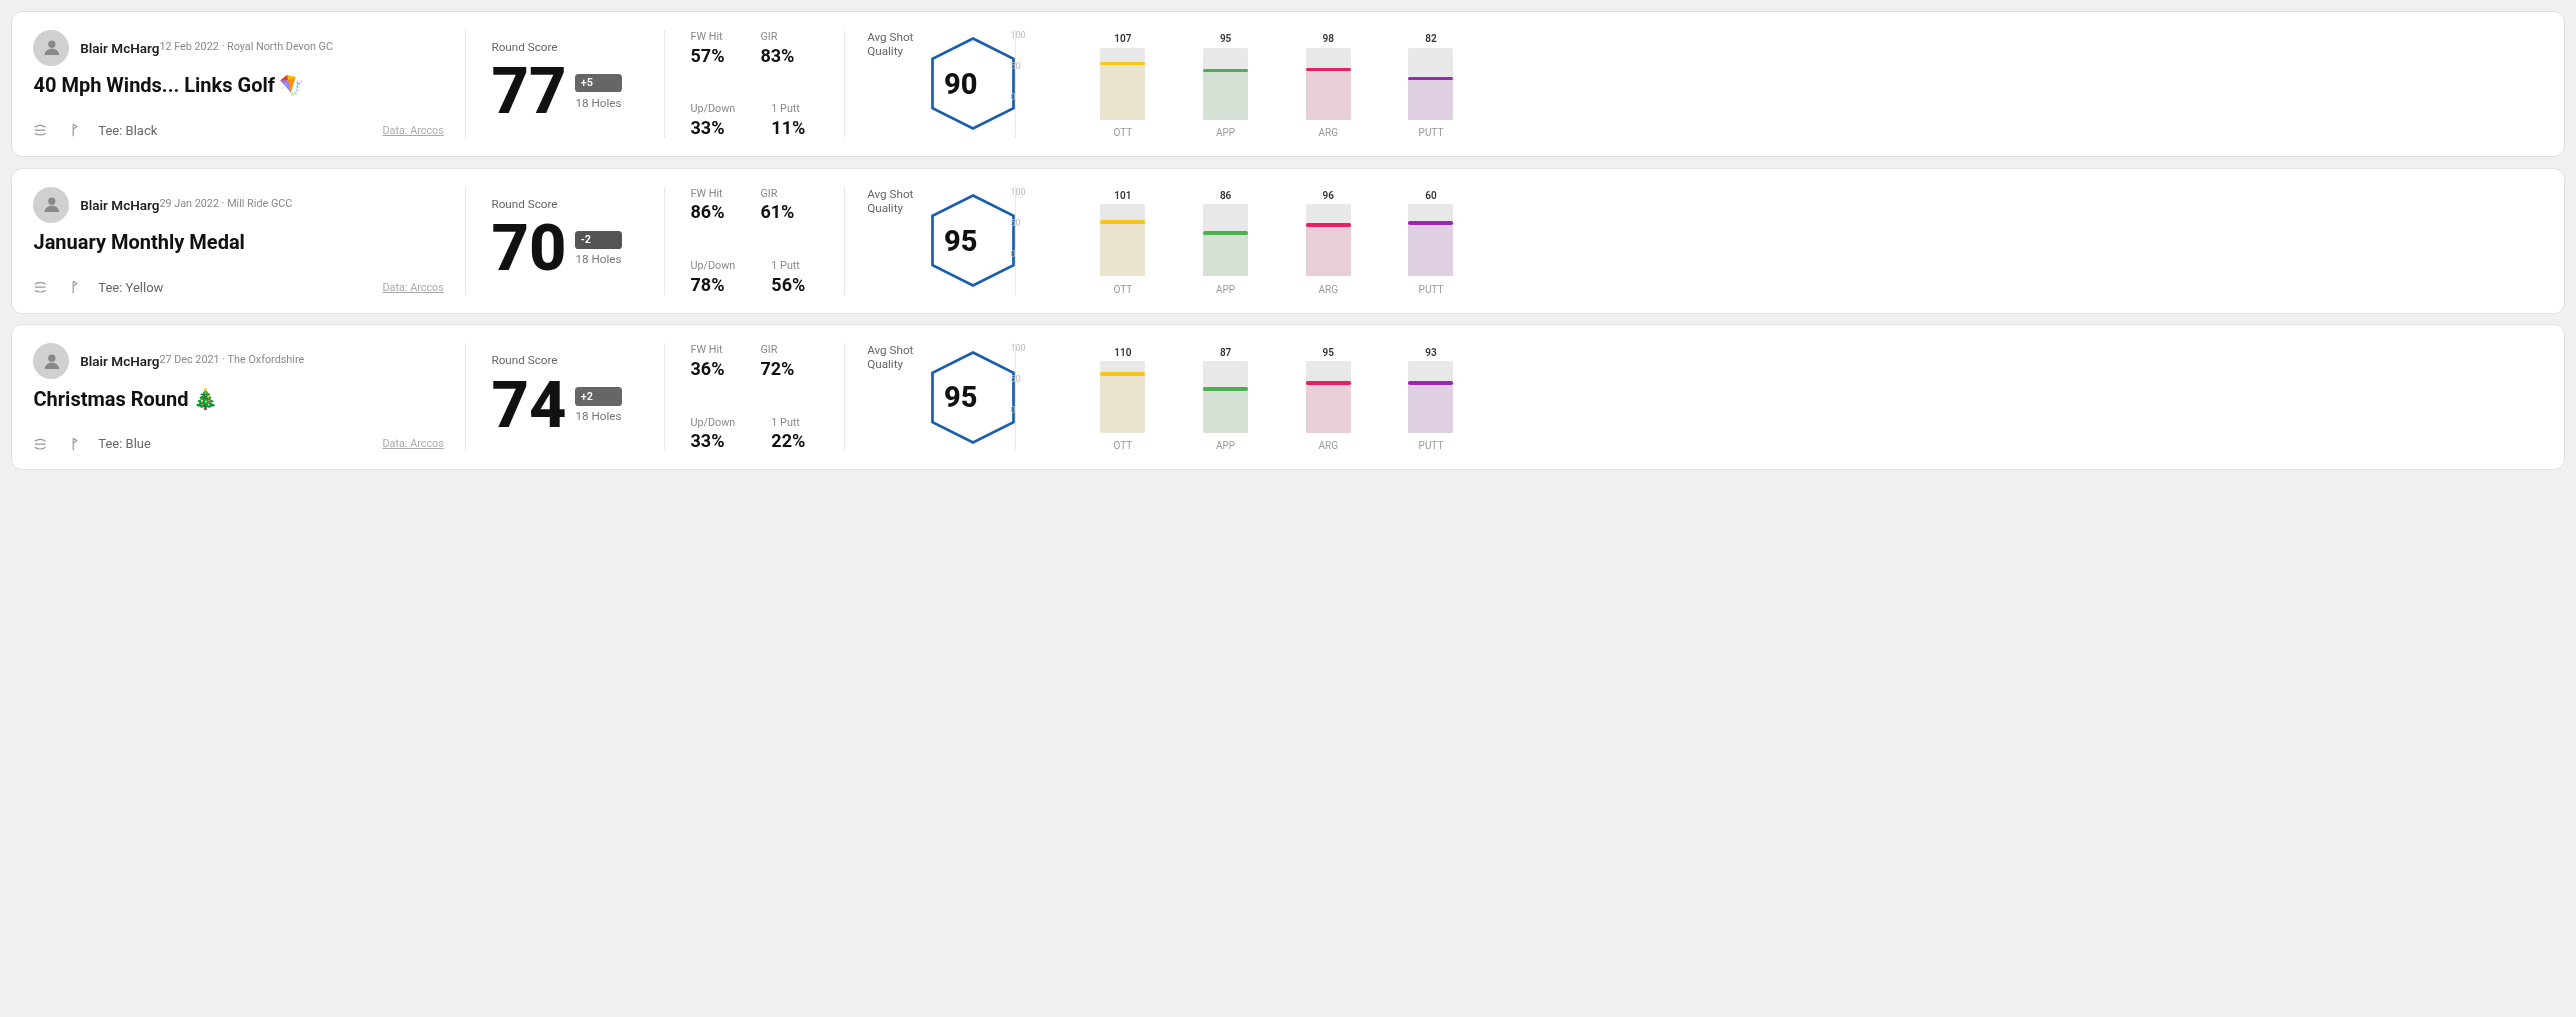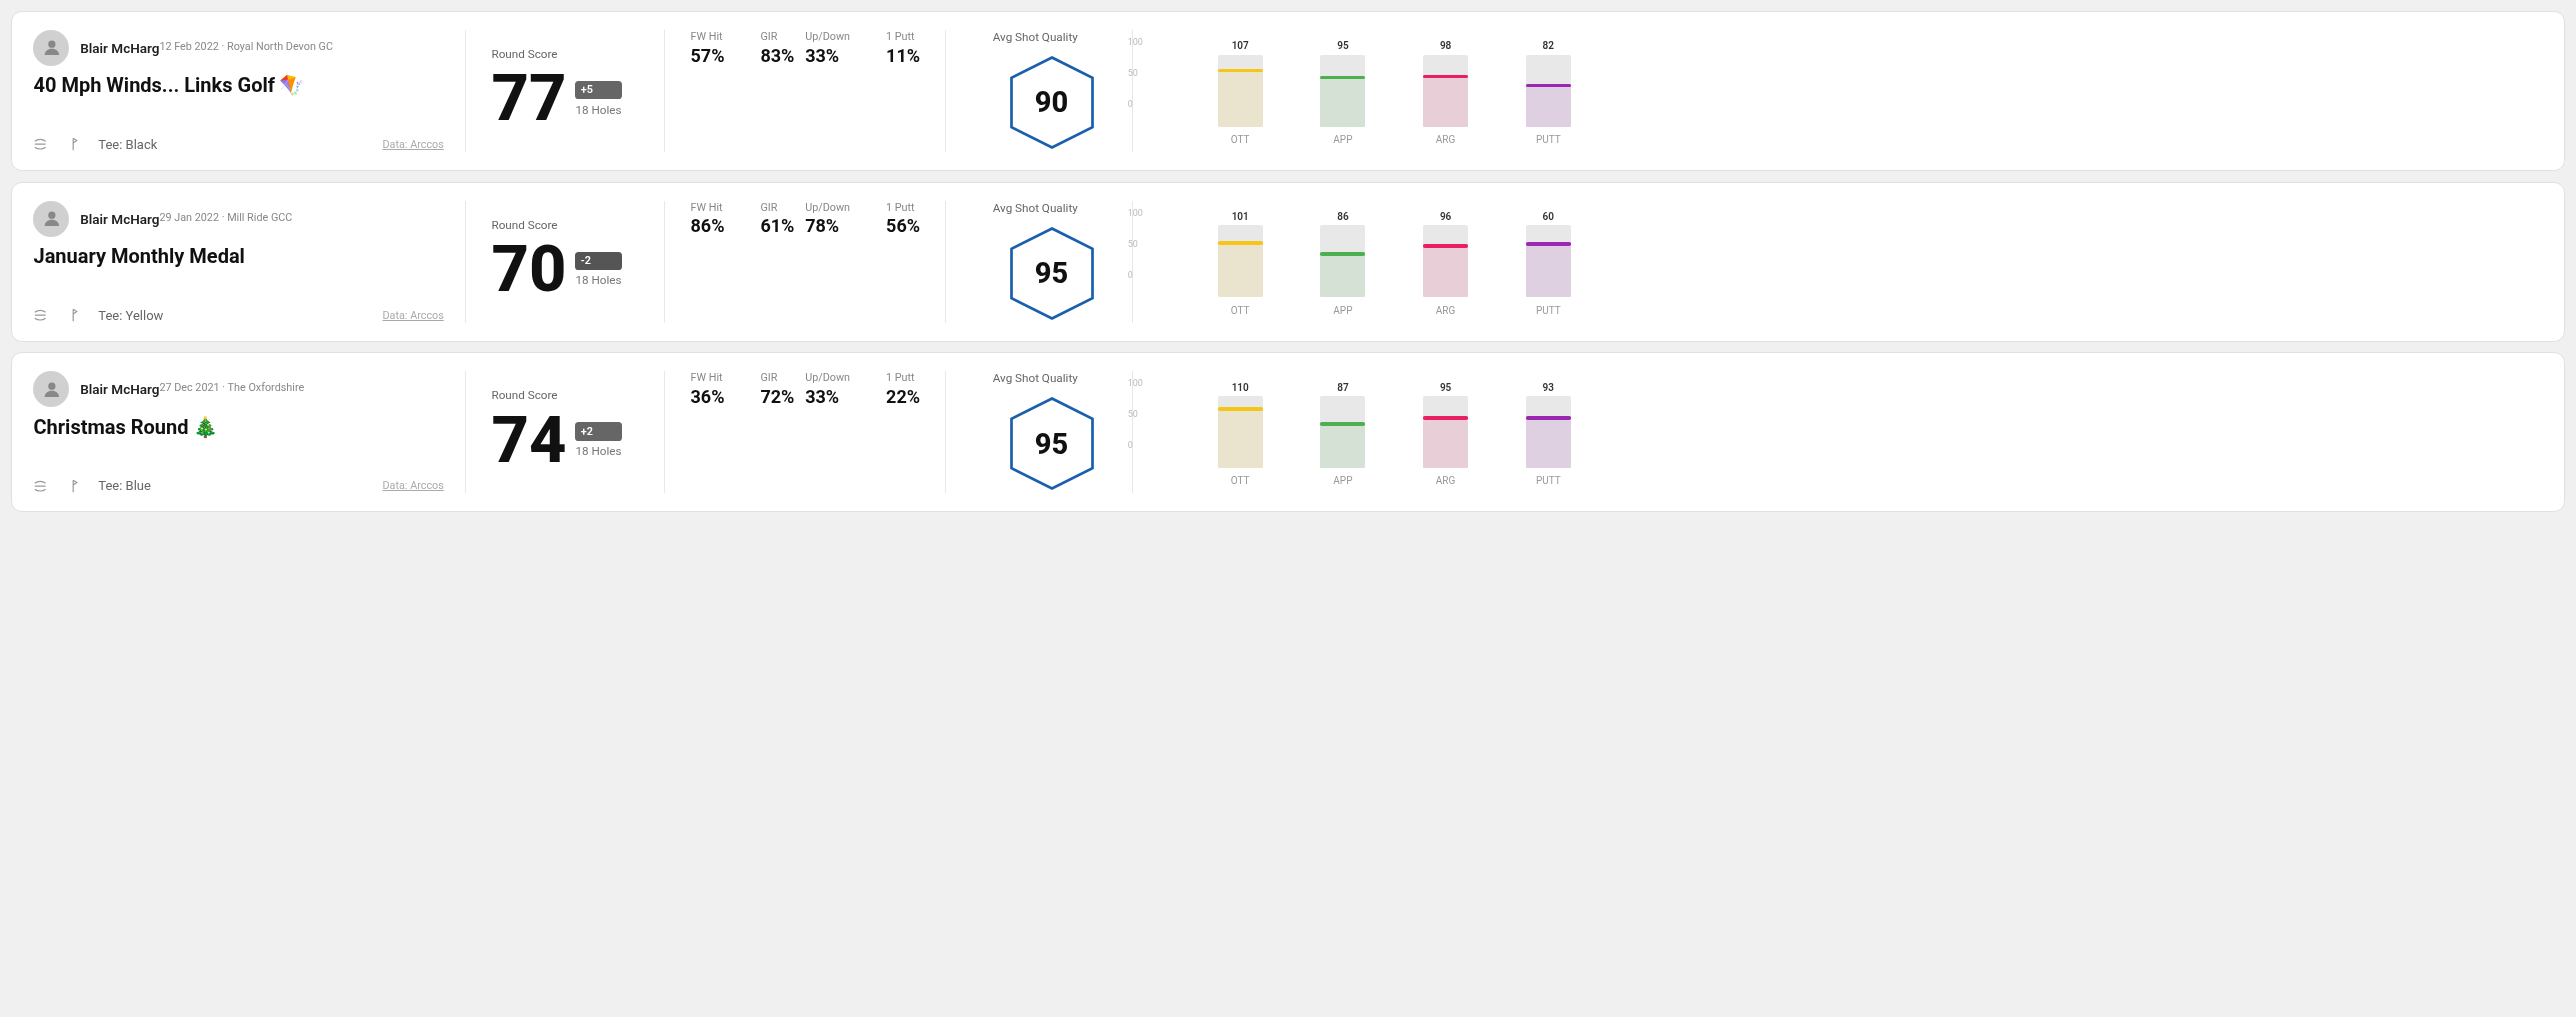--- a/index.html
+++ b/index.html
@@ -127,21 +127,21 @@
     .score-meta {
       display: flex;
       flex-direction: column;
       gap: 1.8px;
     }
     .stats-section {
       flex: 0 0 180px;
       padding: 0 25px;
       border-right: 0.9px solid #e8e8e8;
       display: flex;
-      flex-direction: row;
+      flex-direction: column;
       justify-content: space-between;
       gap: 10.8px;
     }
     .stats-group {
       display: flex;
       gap: 36px;
     }
     .stat-item {
       display: flex;
       flex-direction: column;
@@ -153,25 +153,24 @@
     }
     .stat-value {
       font-size: 18px;
       font-weight: 700;
       color: #111;
     }
     .quality-section {
       flex: 0 0 162px;
       padding: 0 21.7px;
       display: flex;
-      flex-direction: column;
+      flex-direction: row;
       align-items: center;
       justify-content: flex-end;
       border-right: 0.9px solid #e8e8e8;
-      margin-left: 25px;
     }
     .quality-label {
       font-size: 11.7px;
       color: #666;
       margin-bottom: 9px;
       align-self: flex-start;
     }
     .hexagon-container {
       position: relative;
       width: 90px;

